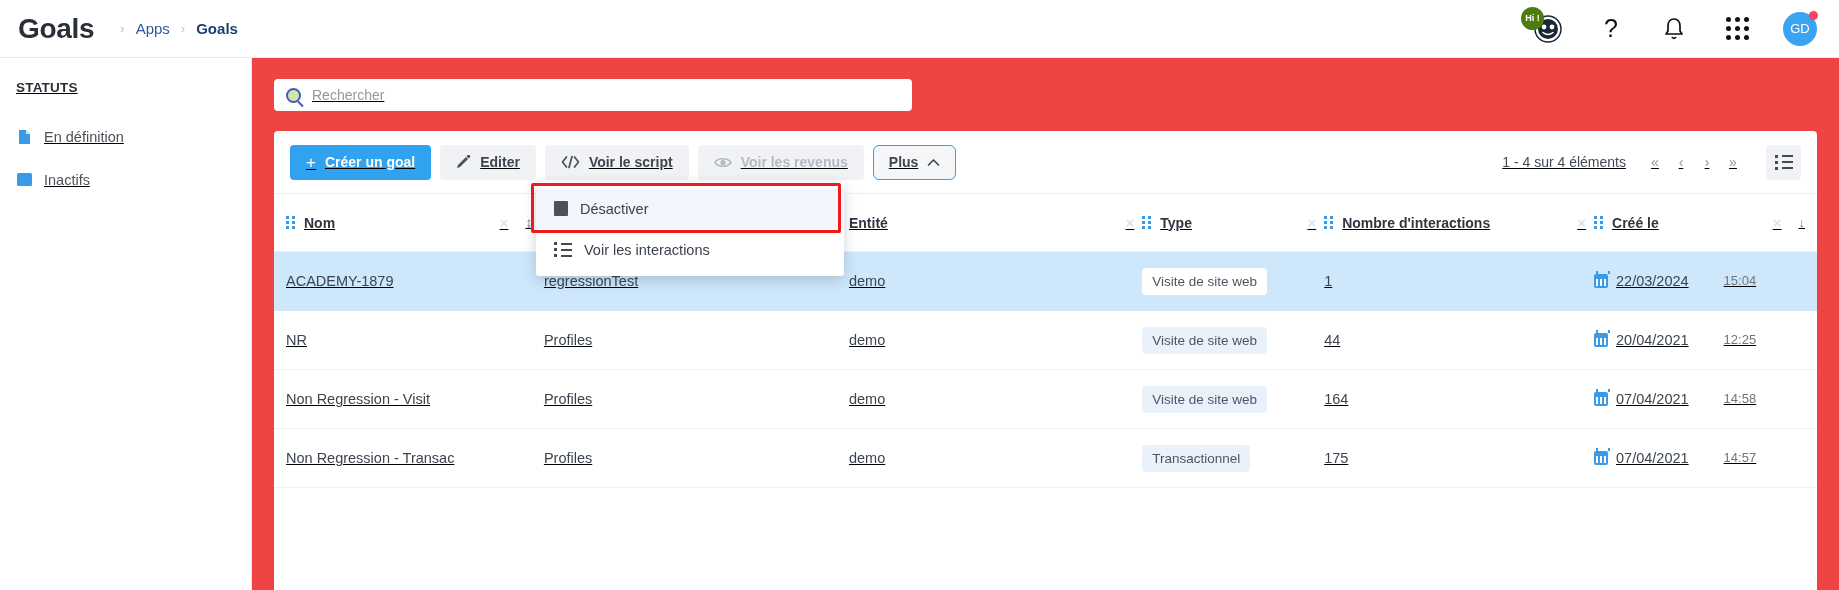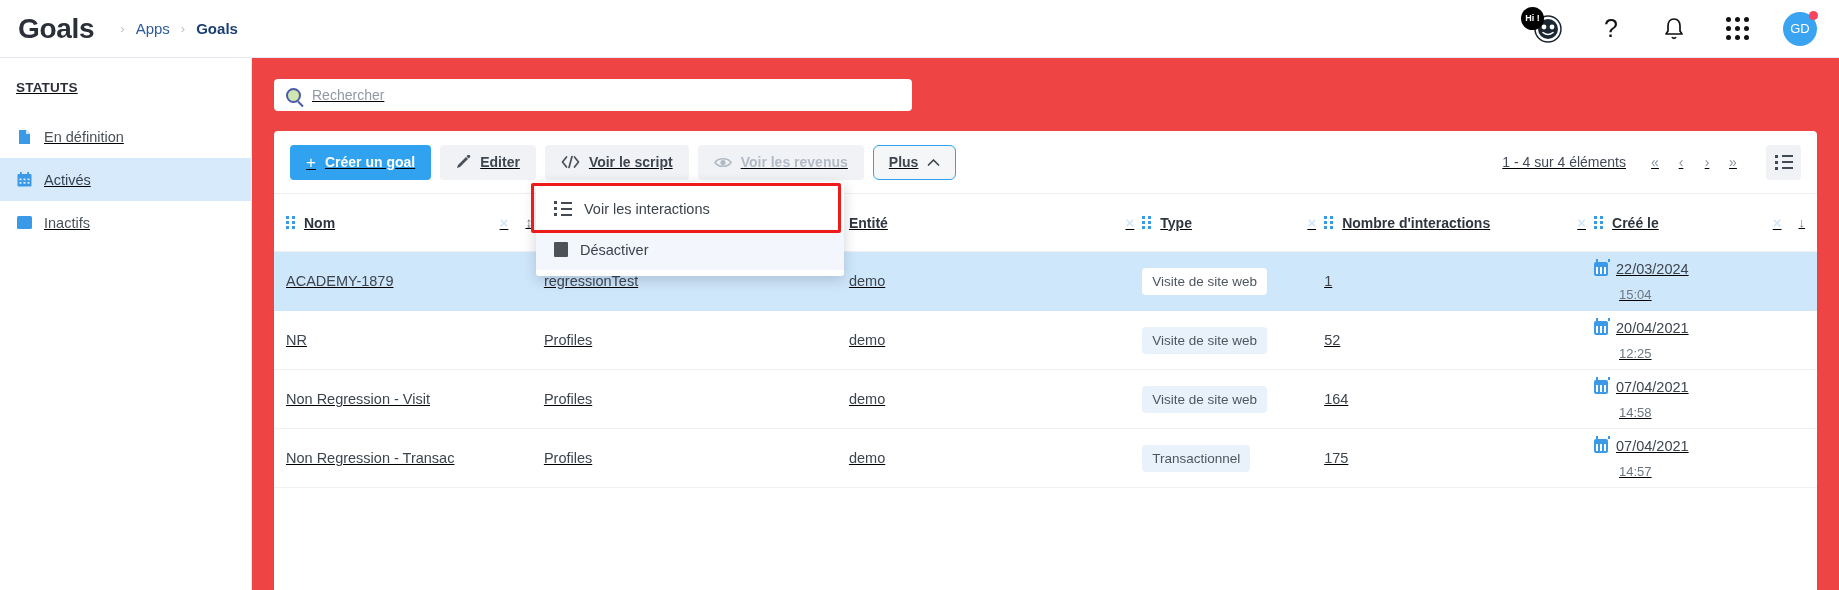--- a/index.html
+++ b/index.html
@@ -48,21 +48,21 @@
   }
   .ticon {
     width: 34px; height: 34px;
     display: flex; align-items: center; justify-content: center;
     position: relative;
     color: #111;
   }
   .hi-badge {
     position: absolute;
     left: -10px; top: -5px;
-    background: #000000;
+    background: #4d7c0f;
     color: #fff;
     font-size: 9px;
     font-weight: 700;
     border-radius: 50%;
     width: 23px; height: 23px;
     display: flex; align-items: center; justify-content: center;
     z-index: 2;
   }
   .avatar {
     width: 34px; height: 34px;
@@ -310,21 +310,21 @@
   .chip {
     display: inline-block;
     background: #e9f2fb;
     border-radius: 4px;
     padding: 6px 10px;
     font-size: 13.5px;
     color: #4d5660;
     text-align: right;
   }
   tr.sel .chip { background: #ffffff; }
-  .date-cell { display: flex; flex-direction: column; gap: 10px; }
+  .date-cell { display: flex; gap: 10px; }
   .date-top { display: flex; align-items: center; gap: 8px; font-size: 14.5px; color: #3c444e; }
   .date-time { font-size: 13px; color: #6d7782; margin-left: 25px; }
   .cal {
     width: 14px; height: 14px;
     background: #3b9ae8;
     border-radius: 2px;
     position: relative;
     flex: none;
   }
   .cal::before {
@@ -410,38 +410,20 @@
     <div class="side-item">
       <span class="side-icon">
         <svg width="13" height="16" viewBox="0 0 13 16">
           <path d="M1 1 h7 l4 4 v10 h-11 z" fill="#3b9ae8"></path>
           <path d="M8 1 v4 h4" fill="#cfe6fb"></path>
         </svg>
       </span>
       <span>En définition</span>
     </div>
 
-    <div class="side-item active">
-      <span class="side-icon">
-        <svg width="15" height="15" viewBox="0 0 15 15">
-          <rect x="0.5" y="2" width="14" height="12.5" rx="1" fill="#3b9ae8"></rect>
-          <rect x="3" y="0" width="1.8" height="4" fill="#3b9ae8"></rect>
-          <rect x="10.2" y="0" width="1.8" height="4" fill="#3b9ae8"></rect>
-          <g fill="#d7eafc">
-            <rect x="2.5" y="6.5" width="2" height="1.8"></rect>
-              <rect x="6.5" y="6.5" width="2" height="1.8"></rect>
-              <rect x="10.5" y="6.5" width="2" height="1.8"></rect>
-            <rect x="2.5" y="10" width="2" height="1.8"></rect>
-              <rect x="6.5" y="10" width="2" height="1.8"></rect>
-              <rect x="10.5" y="10" width="2" height="1.8"></rect>
-          </g>
-        </svg>
-      </span>
-      <span>Activés</span>
-    </div>
 
     <div class="side-item">
       <span class="side-icon">
         <svg width="15" height="15" viewBox="0 0 15 15">
             <rect x="0" y="1" width="15" height="13" rx="1.5" fill="#3b9ae8"></rect>
           </svg>
       </span>
       <span>Inactifs</span>
     </div>
   </div>
@@ -503,31 +485,31 @@
             <span class="list-icon-rows">
                 <i></i>
                 <i></i>
                 <i></i>
               </span>
           </span>
         </div>
 
         <div class="dropdown">
           <div class="dd-highlight-box"></div>
+          <div class="dd-item hl">
+            <span class="sq-icon"></span>
+            <span>Désactiver</span>
+          </div>
           <div class="dd-item">
             <span class="list-icon-rows">
                 <i></i>
                 <i></i>
                 <i></i>
               </span>
             <span>Voir les interactions</span>
-          </div>
-          <div class="dd-item hl">
-            <span class="sq-icon"></span>
-            <span>Désactiver</span>
           </div>
         </div>
       </div>
 
       <table>
         <colgroup>
           <col style="width:230px">
             <col style="width:260px">
             <col style="width:250px">
           <col style="width:155px">
@@ -622,21 +604,21 @@
                 </div>
                 <div class="date-time">15:04</div>
               </div>
             </td>
           </tr>
           <tr>
             <td class="pad-l">NR</td>
             <td>Profiles</td>
             <td>demo</td>
             <td><span class="chip">Visite de site web</span></td>
-            <td>52</td>
+            <td>44</td>
             <td>
               <div class="date-cell">
                 <div class="date-top">
                   <span class="cal"></span>
                   <span>20/04/2021</span>
                 </div>
                 <div class="date-time">12:25</div>
               </div>
             </td>
           </tr>

